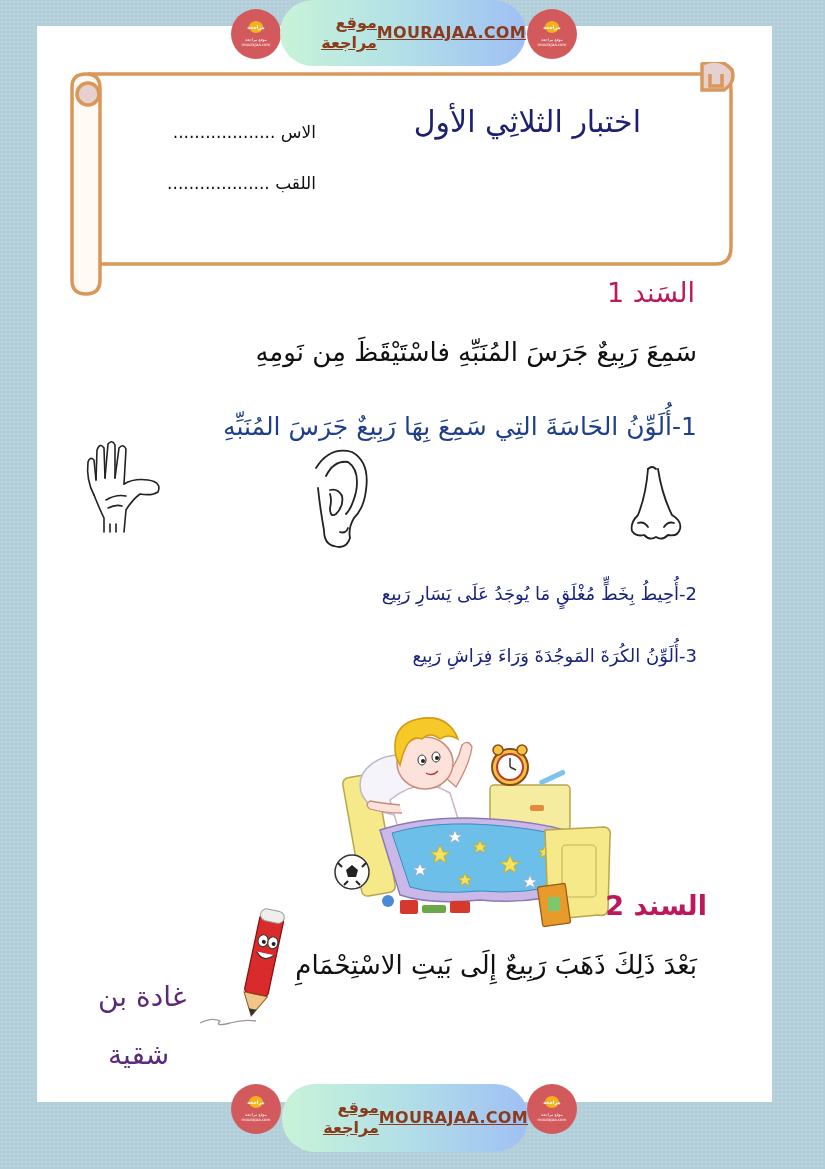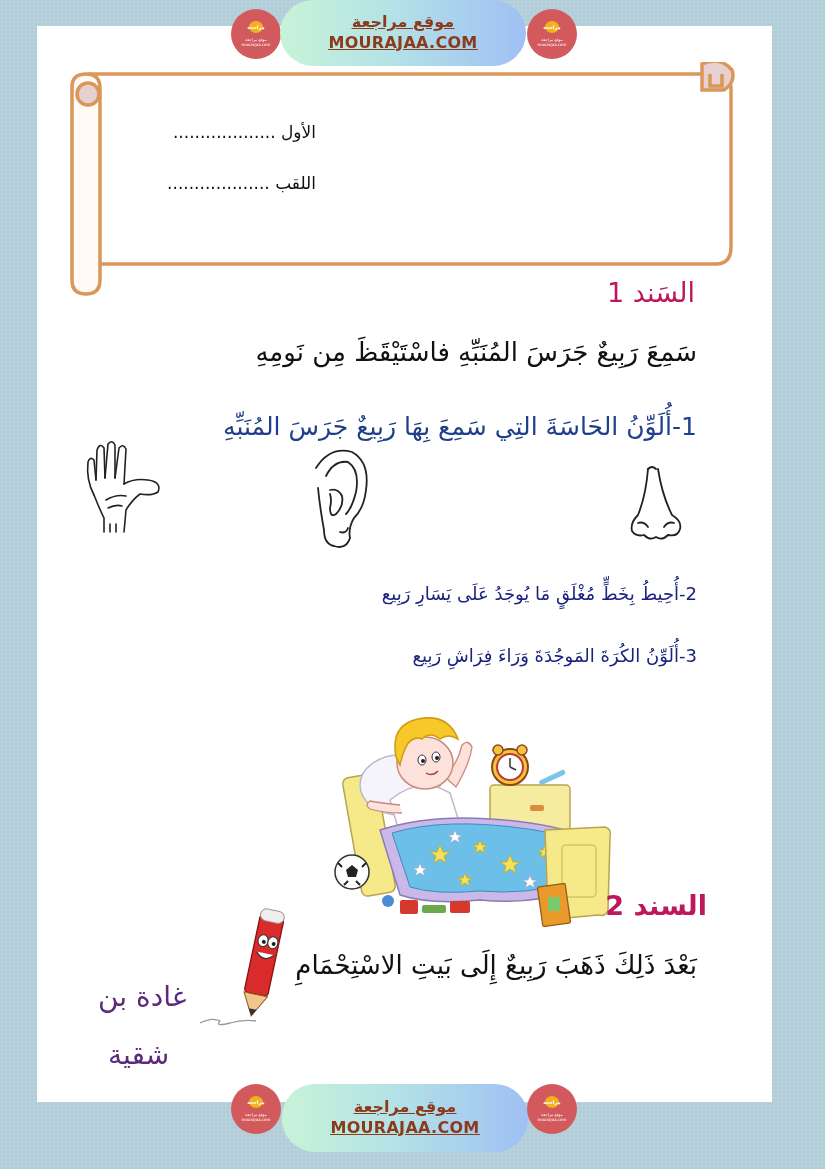--- a/index.html
+++ b/index.html
@@ -18,22 +18,22 @@
     
     .banner {
       position: absolute; left: 0; width: 825px; height: 70px; z-index: 5;
     }
     .banner.top { top: 0; }
     .banner.bottom { top: 1082px; }
     .banner-pill {
       position: absolute; left: 280px; top: 0; width: 246px; height: 66px;
       border-radius: 33px;
       background: linear-gradient(90deg, #c8f3d8 0%, #b4e2e6 45%, #9fc0f4 100%);
-      display: flex; flex-direction: column; align-items: center; justify-content: center;
-      text-decoration: underline; color: #8b3a1c; text-align: center;
+      display: flex; flex-direction: row; align-items: center; justify-content: center;
+      text-decoration: underline; color: #8b3a1c;
     }
     .banner.bottom .banner-pill { left: 282px; top: 2px; height: 68px; }
     .banner-ar { font-family: "DejaVu Sans", sans-serif; font-size: 16px; font-weight: bold; direction: rtl; line-height: 20px; text-decoration: underline; }
     .banner-en { font-family: "DejaVu Sans", sans-serif; font-size: 16px; font-weight: bold; line-height: 22px; text-decoration: underline; letter-spacing: 0.3px; }
     .logo {
       position: absolute; top: 9px; width: 50px; height: 50px; border-radius: 50%;
       background: #d35a5c; display: flex; flex-direction: column; align-items: center; justify-content: center;
     }
     .banner.bottom .logo { top: 2px; }
     .logo.left { left: 231px; }
@@ -114,21 +114,22 @@
 
       <path d="M22 12 L652 12 Q665 12 665 28 L665 185 Q665 202 650 202 L32 202"></path>
 
       <path d="M6 25 Q6 12 20 12 Q34 12 34 26 L34 218 Q34 232 20 232 Q6 232 6 218 Z" fill="#fffaf3"></path>
       <circle cx="22" cy="32" r="11" fill="#e6d0d0"></circle>
 
       <path d="M636 2 Q654 -6 666 8 Q670 20 658 28 L636 28 Z" fill="#e6d0d0"></path>
       <path d="M644 12 L644 24 L656 24 L656 12"></path>
     </g>
   </svg>
-  <div class="field name">الأول ...................</div>
+  <div class="title1">اختبار الثلاثِي الأول</div>
+  <div class="field name">الاس ...................</div>
   <div class="field surname">اللقب ...................</div>
 </div>
 
 <div class="heading-red h1">السَند 1</div>
 <div class="line-black s1">سَمِعَ رَبِيعٌ جَرَسَ المُنَبِّهِ فاسْتَيْقَظَ مِن نَومِهِ</div>
 <div class="line-blue q1">1-أُلَوِّنُ الحَاسَةَ التِي سَمِعَ بِهَا رَبِيعٌ جَرَسَ المُنَبِّهِ</div>
 
 <svg class="pic hand" width="85" height="95" viewBox="0 0 85 95">
   <g fill="none" stroke="#222" stroke-width="1.6" stroke-linecap="round">
     <path d="M12 55 Q4 40 6 22 Q8 16 12 20 L14 40"></path>

